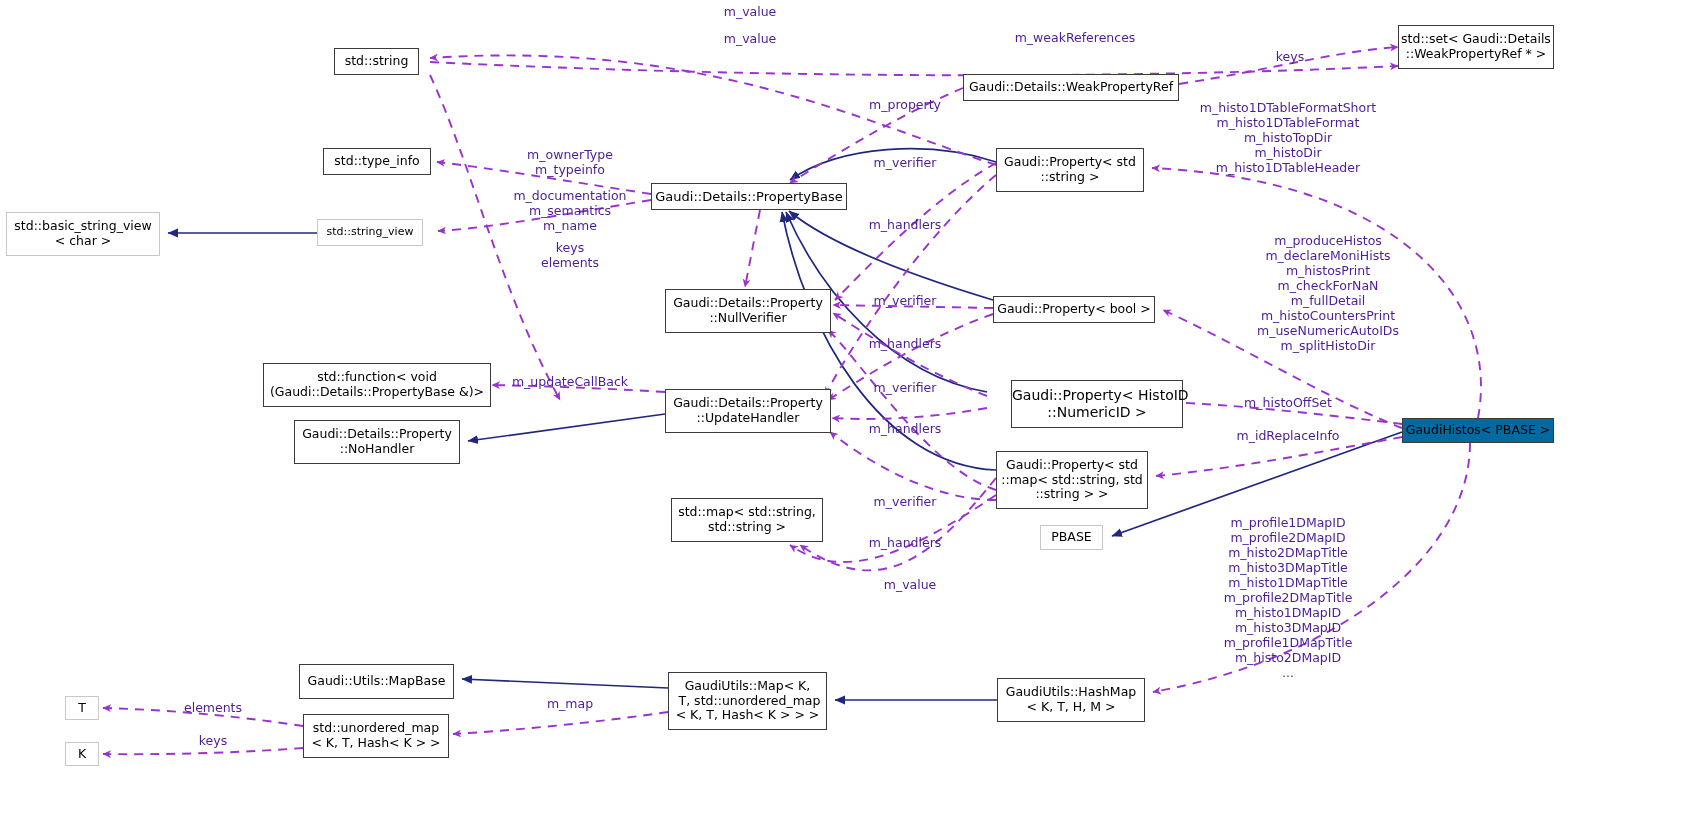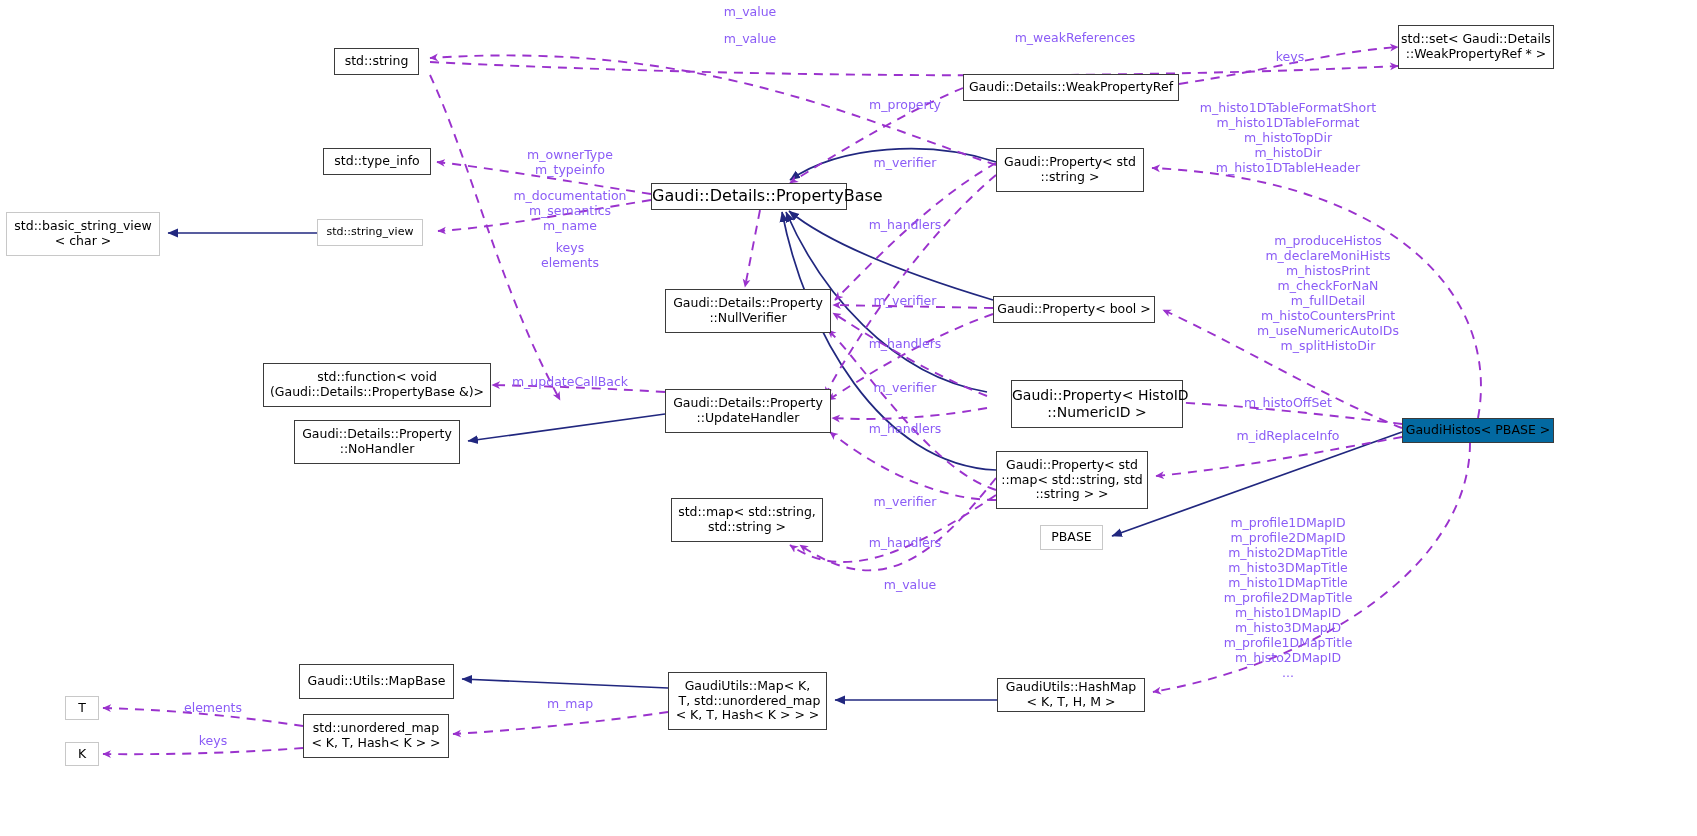--- a/index.html
+++ b/index.html
@@ -5,21 +5,21 @@
   html,body{margin:0;padding:0;background:#ffffff;}
   body{font-family:"DejaVu Sans","Liberation Sans",sans-serif;}
   #canvas{position:relative;width:1697px;height:836px;background:#ffffff;overflow:hidden;}
   svg.edges{position:absolute;left:0;top:0;width:1697px;height:836px;pointer-events:none;}
   .node{position:absolute;box-sizing:border-box;display:flex;align-items:center;justify-content:center;
         text-align:center;background:#ffffff;line-height:1.18;white-space:pre;}
   .node .txt{display:block;width:100%;}
   .node.hard{border:1.6px solid #3b3b3b;}
   .node.soft{border:1.1px solid #c8c8c8;align-items:center;}
   .node.sel{border:1.6px solid #3b3b3b;background:#0369a1;}
-  .elabel{position:absolute;color:#8b5cf6;white-space:pre;text-align:center;line-height:1.20;
+  .elabel{position:absolute;color:#4c1d95;white-space:pre;text-align:center;line-height:1.20;
           transform:translateX(-50%);}
 </style>
 </head>
 <body>
 
 <div id="canvas">
 
   <svg class="edges" viewBox="0 0 1697 836">
     <defs>
       <marker id="mkU" markerWidth="9" markerHeight="9" refX="8" refY="4.5" orient="auto" markerUnits="userSpaceOnUse">
@@ -77,41 +77,41 @@
       <div class="node hard" style="left: 323px; top: 148px; width: 108px; height: 27px; font-size: 12.5px;"><span class="txt">std::type_info</span></div>
       <div class="node hard" style="left: 263px; top: 363px; width: 228px; height: 44px; font-size: 12.5px;"><span class="txt">std::function&lt; void
 (Gaudi::Details::PropertyBase &amp;)&gt;</span></div>
       <div class="node hard" style="left: 294px; top: 420px; width: 166px; height: 44px; font-size: 12.5px;"><span class="txt">Gaudi::Details::Property
 ::NoHandler</span></div>
       <div class="node hard" style="left: 299px; top: 664px; width: 155px; height: 35px; font-size: 12.5px;"><span class="txt">Gaudi::Utils::MapBase</span></div>
       <div class="node hard" style="left: 303px; top: 714px; width: 146px; height: 44px; font-size: 12.5px;"><span class="txt">std::unordered_map
 &lt; K, T, Hash&lt; K &gt; &gt;</span></div>
       <div class="node soft" style="left: 65px; top: 696px; width: 34px; height: 24px; font-size: 12.5px;"><span class="txt">T</span></div>
       <div class="node soft" style="left: 65px; top: 742px; width: 34px; height: 24px; font-size: 12.5px;"><span class="txt">K</span></div>
-      <div class="node hard" style="left: 651px; top: 183px; width: 196px; height: 27px; font-size: 16px;"><span class="txt">Gaudi::Details::PropertyBase</span></div>
+      <div class="node hard" style="left: 651px; top: 183px; width: 196px; height: 27px; font-size: 13px;"><span class="txt">Gaudi::Details::PropertyBase</span></div>
       <div class="node hard" style="left: 665px; top: 289px; width: 166px; height: 44px; font-size: 12.5px;"><span class="txt">Gaudi::Details::Property
 ::NullVerifier</span></div>
       <div class="node hard" style="left: 665px; top: 389px; width: 166px; height: 44px; font-size: 12.5px;"><span class="txt">Gaudi::Details::Property
 ::UpdateHandler</span></div>
       <div class="node hard" style="left: 671px; top: 498px; width: 152px; height: 44px; font-size: 12.5px;"><span class="txt">std::map&lt; std::string,
 std::string &gt;</span></div>
       <div class="node hard" style="left: 668px; top: 672px; width: 159px; height: 58px; font-size: 12.5px;"><span class="txt">GaudiUtils::Map&lt; K,
  T, std::unordered_map
 &lt; K, T, Hash&lt; K &gt; &gt; &gt;</span></div>
       <div class="node hard" style="left: 963px; top: 74px; width: 216px; height: 27px; font-size: 12.5px;"><span class="txt">Gaudi::Details::WeakPropertyRef</span></div>
       <div class="node hard" style="left: 996px; top: 148px; width: 148px; height: 44px; font-size: 12.5px;"><span class="txt">Gaudi::Property&lt; std
 ::string &gt;</span></div>
       <div class="node hard" style="left: 993px; top: 296px; width: 162px; height: 27px; font-size: 12.5px;"><span class="txt">Gaudi::Property&lt; bool &gt;</span></div>
       <div class="node hard" style="left: 987px; top: 380px; width: 172px; height: 48px; font-size: 14px; margin-left: 24px;"><span class="txt">Gaudi::Property&lt; HistoID
 ::NumericID &gt;</span></div>
       <div class="node hard" style="left: 996px; top: 451px; width: 152px; height: 58px; font-size: 12.5px;"><span class="txt">Gaudi::Property&lt; std
 ::map&lt; std::string, std
 ::string &gt; &gt;</span></div>
       <div class="node soft" style="left: 1040px; top: 525px; width: 63px; height: 25px; font-size: 12.5px;"><span class="txt">PBASE</span></div>
-      <div class="node hard" style="left: 997px; top: 678px; width: 148px; height: 34px; font-size: 12.5px;"><span class="txt">GaudiUtils::HashMap
+      <div class="node hard" style="left: 997px; top: 678px; width: 148px; height: 44px; font-size: 12.5px;"><span class="txt">GaudiUtils::HashMap
 &lt; K, T, H, M &gt;</span></div>
       <div class="node hard" style="left: 1398px; top: 25px; width: 156px; height: 44px; font-size: 12.5px;"><span class="txt">std::set&lt; Gaudi::Details
 ::WeakPropertyRef * &gt;</span></div>
       <div class="node sel" style="left: 1402px; top: 418px; width: 152px; height: 25px; font-size: 12.5px;"><span class="txt">GaudiHistos&lt; PBASE &gt;</span></div>
     </div>
   <div id="label-layer">
       <div class="elabel" style="left: 750px; top: 4px; font-size: 12.5px;">m_value</div>
       <div class="elabel" style="left: 750px; top: 31px; font-size: 12.5px;">m_value</div>
       <div class="elabel" style="left: 1075px; top: 30px; font-size: 12.5px;">m_weakReferences</div>
       <div class="elabel" style="left: 1290px; top: 49px; font-size: 12.5px;">keys</div>

